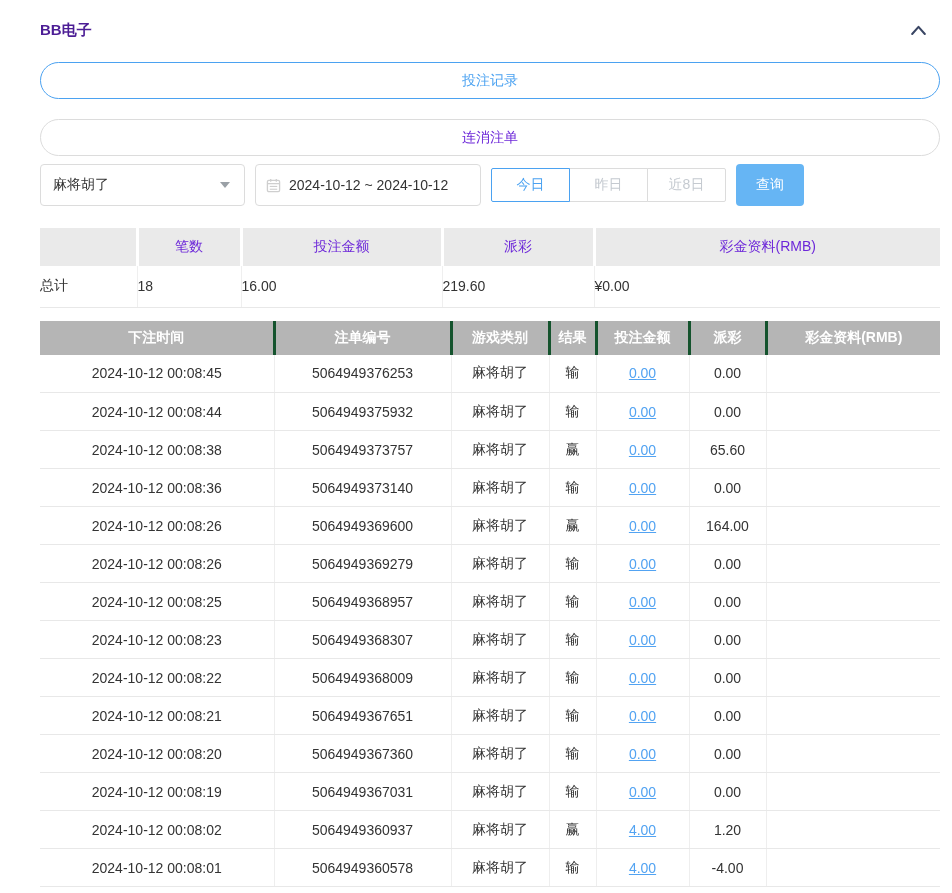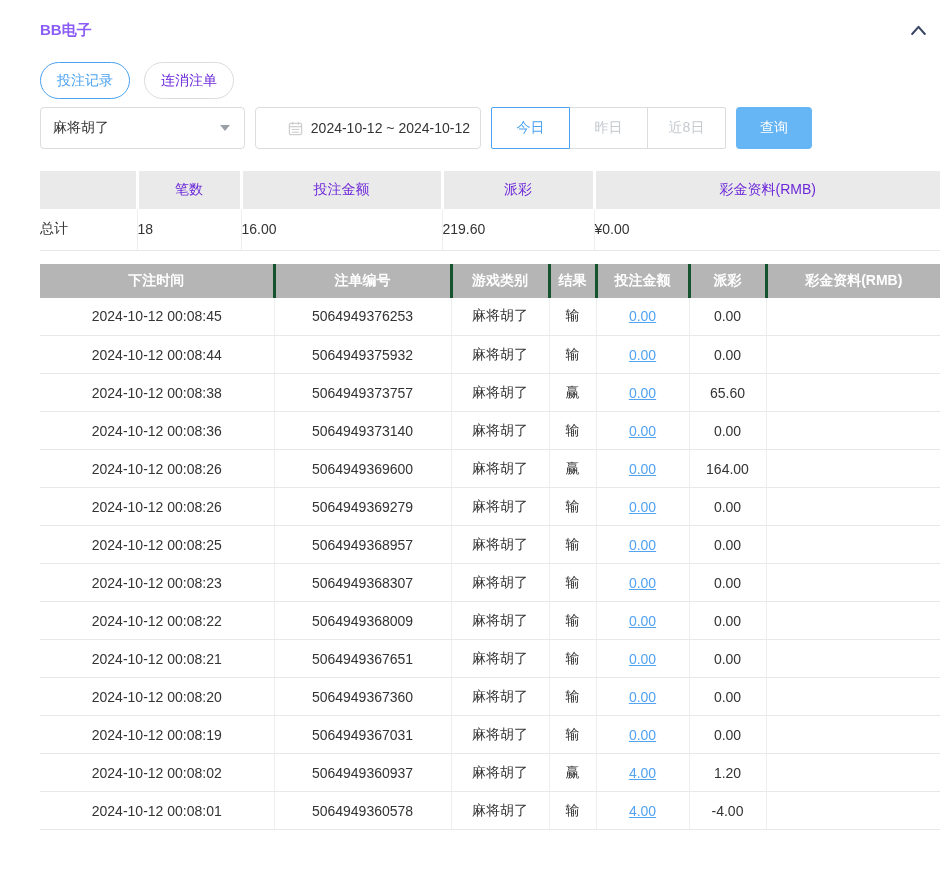--- a/index.html
+++ b/index.html
@@ -14,56 +14,56 @@
   html, body { background: #fff; }
   body {
     width: 952px; height: 893px; overflow: hidden;
     font-family: "Liberation Sans", "DejaVu Sans", sans-serif;
     color: #333;
   }
   .panel { padding: 18px 12px 0 40px; }
 
   
   .panel-header { display: flex; justify-content: space-between; align-items: center; height: 24px; }
-  .panel-title { font-size: 15px; font-weight: 700; color: #8b5cf6; }
+  .panel-title { font-size: 15px; font-weight: 700; color: #4c1d95; }
   .collapse-btn { background: none; border: none; cursor: pointer; margin-right: 10px; padding: 2px; line-height: 0; }
 
   
-  .tabs { margin-top: 20px; display: flex; gap: 14px; }
+  .tabs { margin-top: 20px; display: flex; gap: 20px; flex-direction: column; }
   .tab {
     height: 37px; padding: 0 16px; border-radius: 19px; font-size: 14px;
     background: #fff; border: 1px solid #dcdcdc; color: #6d28d9; cursor: pointer;
     font-family: inherit;
   }
   .tab.active { border-color: var(--accent-blue); color: var(--accent-blue); }
 
   
   .filters { margin-top: 8px; display: flex; align-items: center; }
   .select {
     width: 205px; height: 42px; border: 1px solid #dcdcdc; border-radius: 4px;
     display: flex; align-items: center; justify-content: space-between;
     padding: 0 14px 0 12px; font-size: 14px; color: #333; cursor: pointer; background: #fff;
   }
   .caret-down { width: 0; height: 0; border-left: 5px solid transparent; border-right: 5px solid transparent; border-top: 6px solid #9aa0a6; }
   .date-input {
     margin-left: 10px; width: 226px; height: 42px; border: 1px solid #dcdcdc; border-radius: 4px;
     display: flex; align-items: center; gap: 8px; padding: 0 10px; font-size: 14px; color: #333;
-    cursor: pointer; background: #fff; white-space: nowrap; justify-content: flex-end;
+    cursor: pointer; background: #fff; white-space: nowrap;
   }
   .btn-group { margin-left: 10px; display: flex; }
   .btn-group .qbtn {
-    width: 79px; height: 42px; background: #fff; border: 1px solid #dcdcdc;
+    width: 79px; height: 34px; background: #fff; border: 1px solid #dcdcdc;
     font-size: 14px; color: #c5cad0; cursor: pointer; margin-left: -1px; position: relative;
     font-family: inherit;
   }
   .btn-group .qbtn:first-child { margin-left: 0; border-radius: 2px 0 0 2px; }
   .btn-group .qbtn:last-child { border-radius: 0 2px 2px 0; }
   .btn-group .qbtn.active { border-color: var(--accent-blue); color: var(--accent-blue); z-index: 1; }
   .search-btn {
-    margin-left: 10px; width: 76px; height: 42px; background: var(--button-blue);
+    margin-left: 10px; width: 68px; height: 42px; background: var(--button-blue);
     color: #fff; border: none; border-radius: 4px; font-size: 14px; cursor: pointer;
     font-family: inherit;
   }
 
   
   .summary-table { margin-top: 22px; width: 900px; border-collapse: collapse; table-layout: fixed; font-size: 14px; }
   .summary-table th {
     height: 38px; background: var(--summary-header-bg); font-weight: 400; color: #6d28d9;
     border-right: 3px solid #fff; text-align: center;
   }

